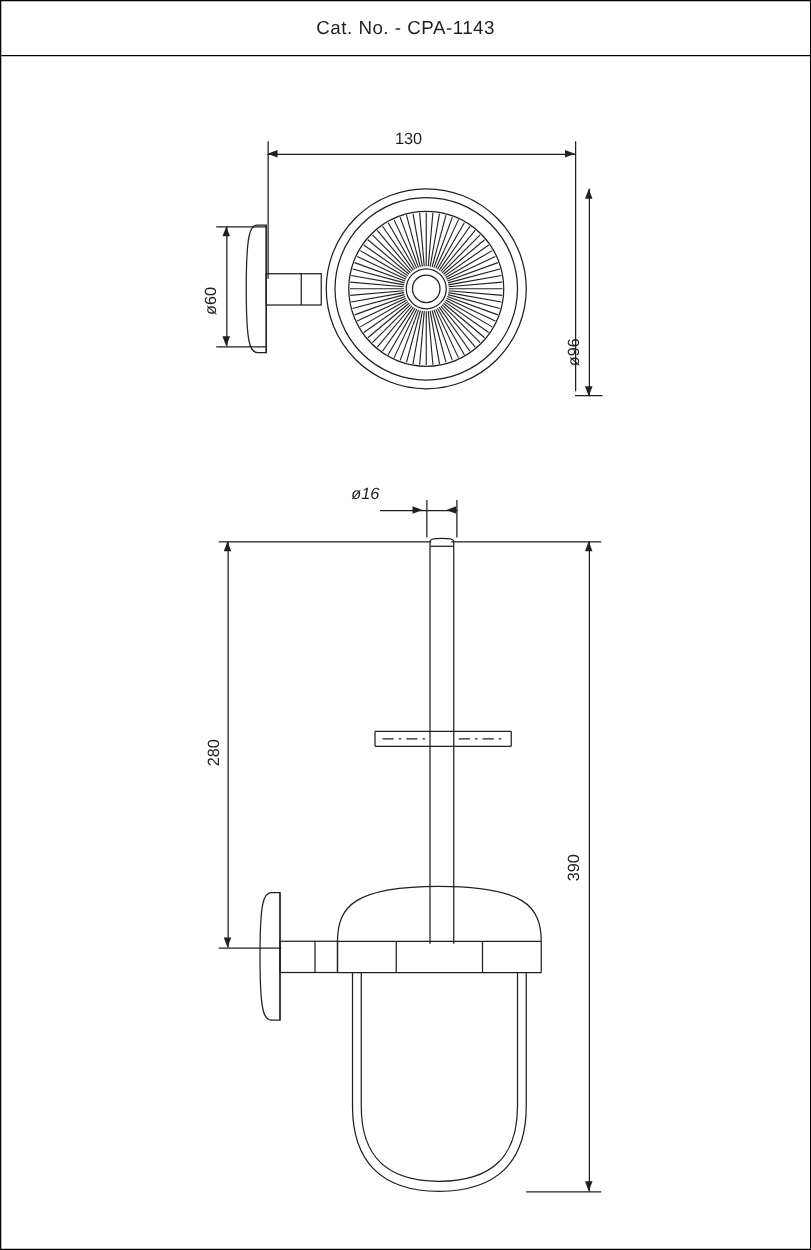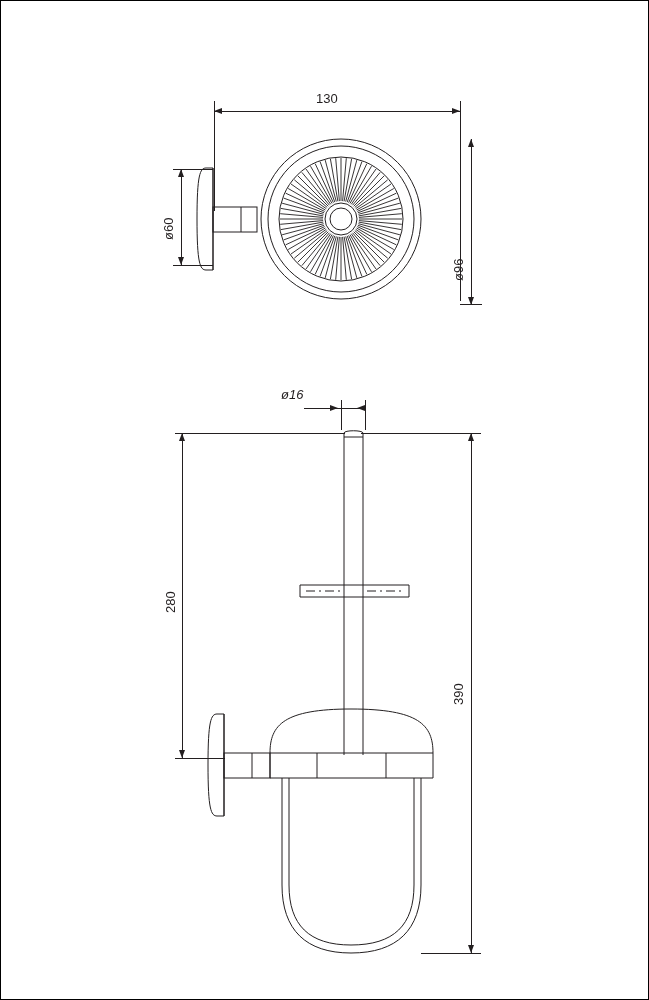--- a/index.html
+++ b/index.html
@@ -67,22 +67,25 @@
   .arr-d { border-left: 3px solid transparent; border-right: 3px solid transparent; border-top: 8px solid #231f20; }
 
   svg { display: block; }
   .view { position: absolute; }
 </style>
 </head>
 <body>
 
 <div id="page">
 
-
-  <div class="view" style="left:0; top:32px; width:649px; height:300px;">
+  <div id="title-bar">
+    <div id="title-text">Cat. No. - CPA-1143</div>
+  </div>
+
+  <div class="view" style="left:0; top:44px; width:649px; height:300px;">
 
     <div class="ln hl" style="left:213px; top:78px; width:246px;"></div>
     <div class="arr arr-l" style="left:213px; top:75px;"></div>
     <div class="arr arr-r" style="left:451px; top:75px;"></div>
 
     <div class="ln vl" style="left:213px; top:68px; height:110px;"></div>
     <div class="ln vl" style="left:459px; top:68px; height:200px;"></div>
     <div class="dim-label" style="left:315px; top:58px;">130</div>
 
     <div class="ln vl" style="left:180px; top:136px; width:1px; height:96px;"></div>

